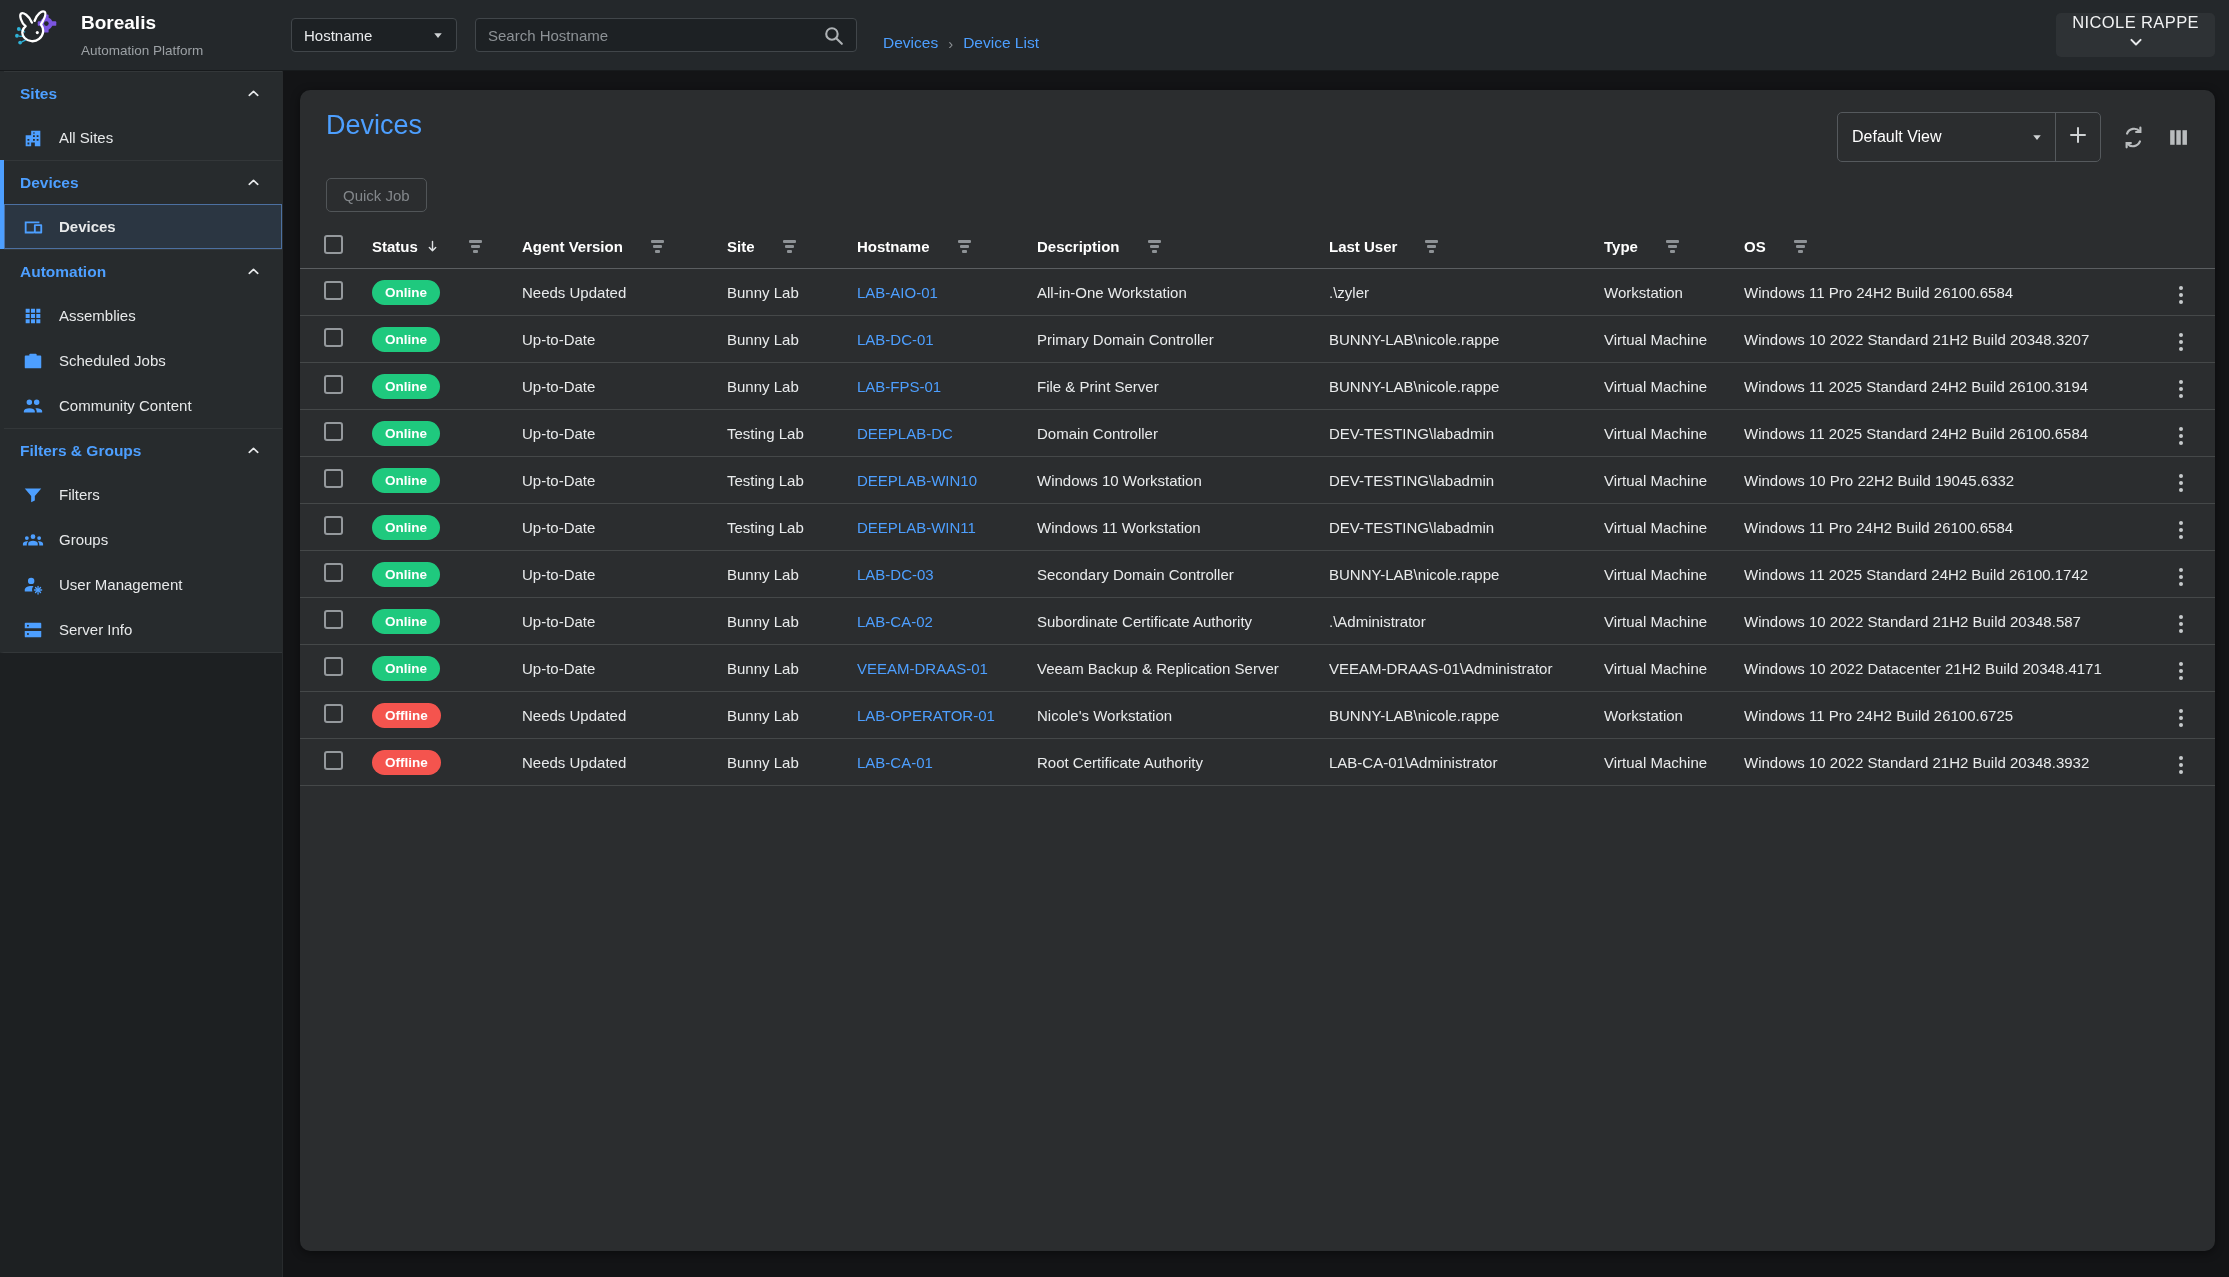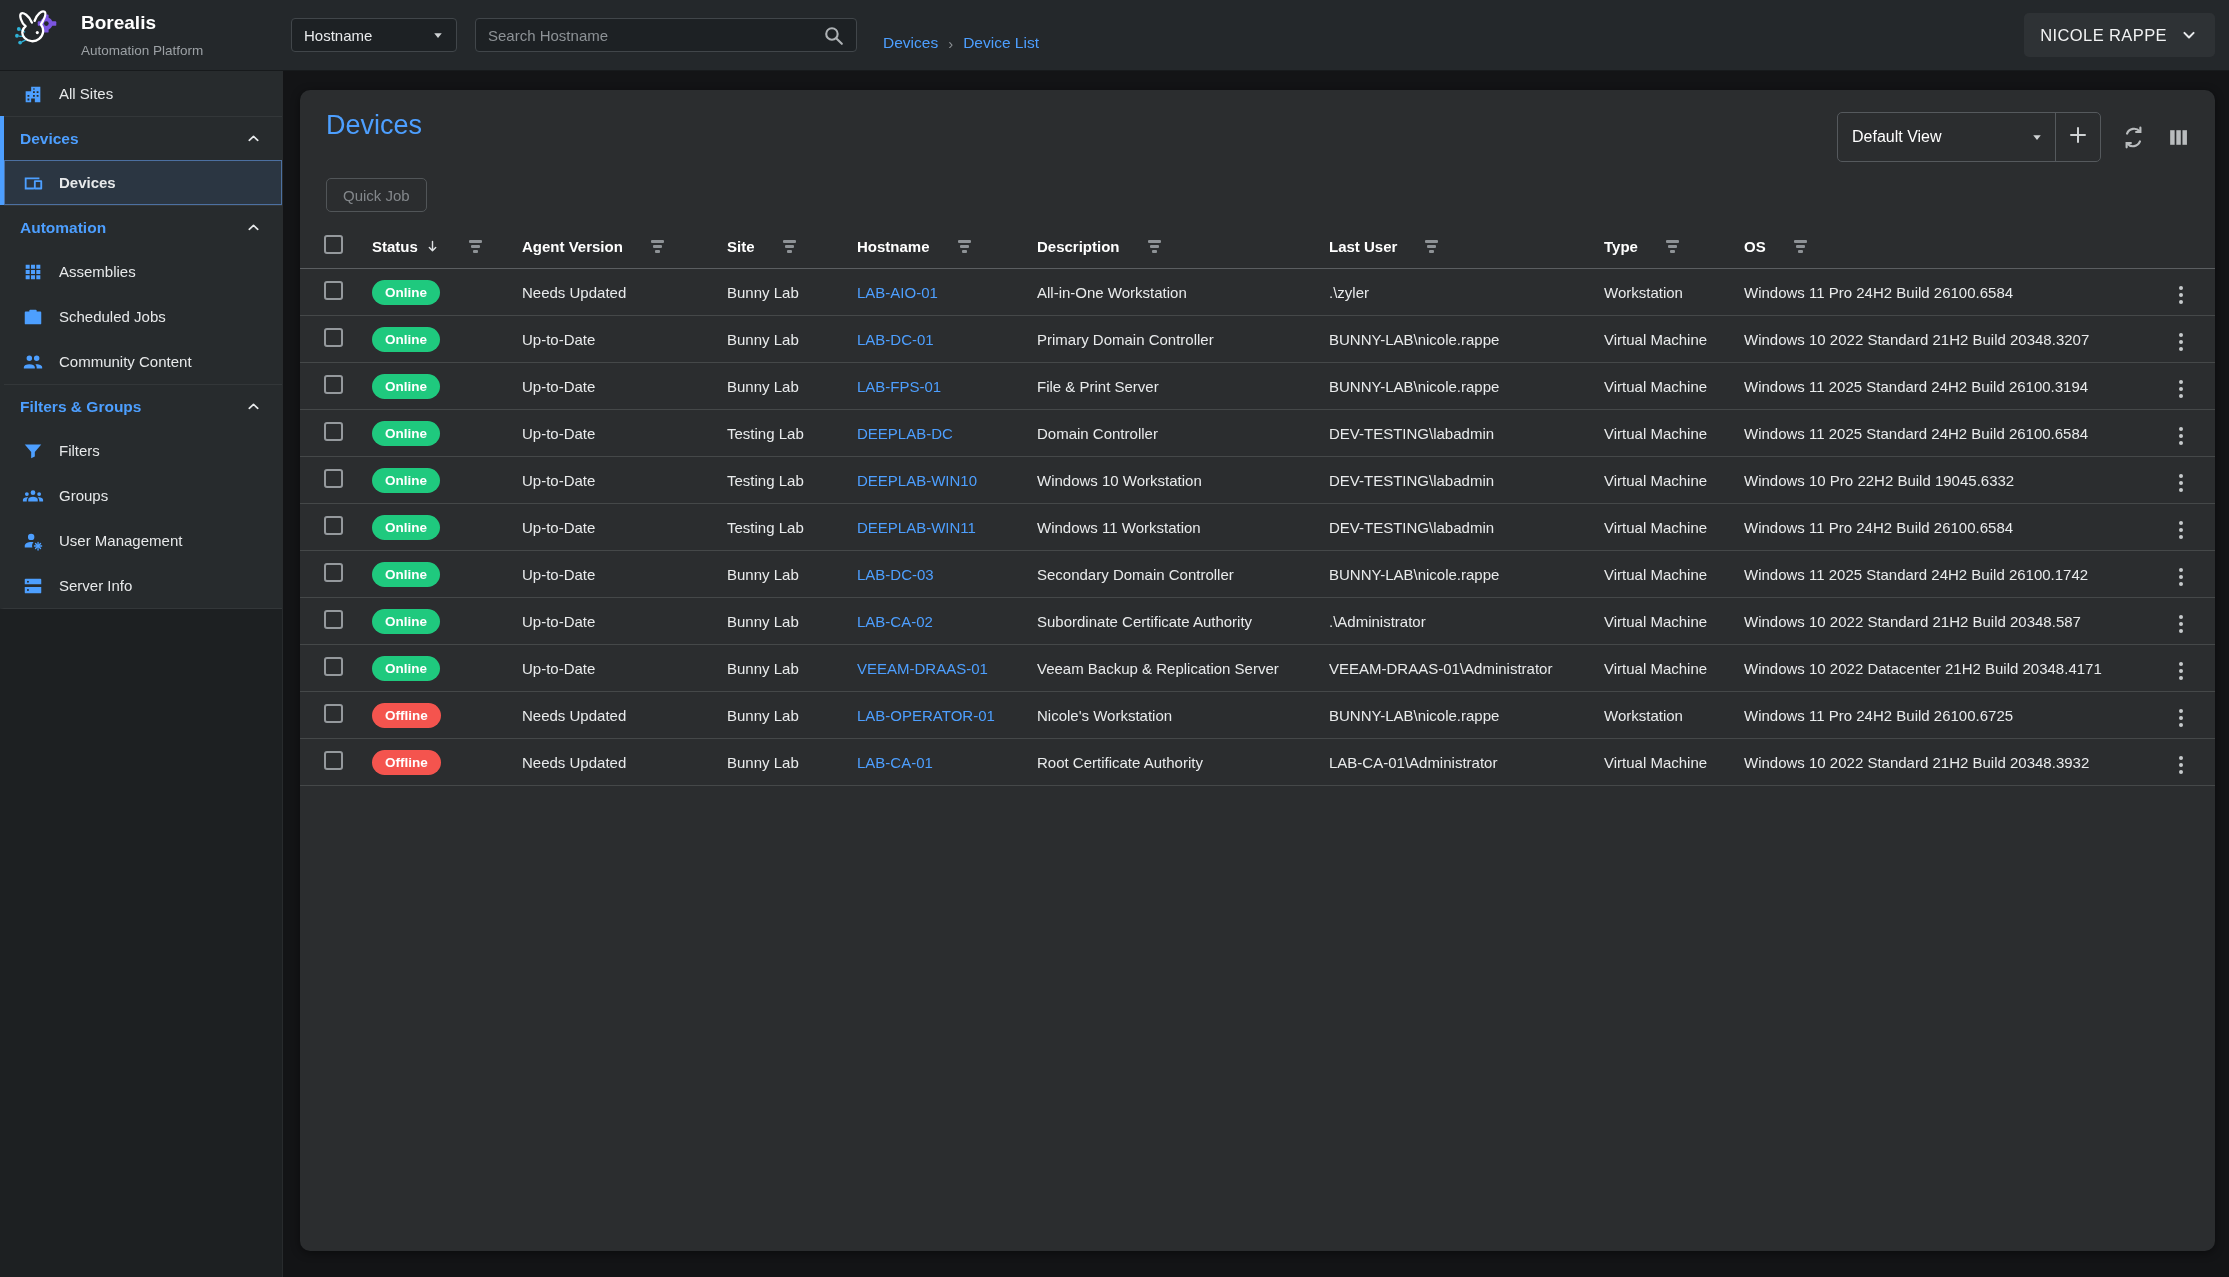--- a/index.html
+++ b/index.html
@@ -19,22 +19,22 @@
             padding:0 8px 0 12px; color:#e8eaec; font-size:15px; cursor:pointer; }
   .searchbox { margin-left:18px; width:382px; height:34px; background:#1d2124; border:1px solid #41464a;
             border-radius:4px; display:flex; align-items:center; padding:0 10px 0 12px; }
   .searchbox input { flex:1; background:transparent; border:0; outline:0; color:#22c55e;
             font-size:15px; font-family:inherit; }
   .searchbox input::placeholder { color:#8d9296; }
   .breadcrumb { margin-left:26px; margin-top:16px; display:flex; align-items:center; gap:10px; font-size:15.5px; }
   .breadcrumb a { color:var(--accent); text-decoration:none; cursor:pointer; }
   .breadcrumb .sep { color:#8d9296; font-size:15px; }
   .user-chip { margin-left:auto; margin-right:14px; height:44px; background:#2e3235; border-radius:5px;
-            display:flex; align-items:center; gap:12px; padding:0 16px; color:#f2f3f4;
-            font-size:16.5px; letter-spacing:.4px; cursor:pointer; }
+            display:flex; align-items:center; padding:0 16px; color:#f2f3f4;
+            font-size:16.5px; letter-spacing:.4px; cursor:pointer;flex-direction:column; }
   
   .sidebar { position:absolute; top:71px; left:0; bottom:0; width:283px; background:#1d2022;
             border-right:1px solid rgba(255,255,255,.05); z-index:2; }
   #sidebar-nav { background:#272b2d; }
   .side-section { border-left:4px solid transparent; }
   .side-section.active { border-left-color:var(--accent); }
   .side-header { height:44px; display:flex; align-items:center; justify-content:space-between;
             padding:0 20px 0 16px; border-top:1px solid rgba(255,255,255,.06); cursor:pointer; }
   .side-section:last-child { border-bottom:1px solid rgba(255,255,255,.06); }
   .side-header-label { color:var(--accent); font-weight:bold; font-size:15.5px; }
@@ -147,20 +147,28 @@
       <svg viewBox="0 0 24 24">
           <path d="M6.5 9.5L12 15l5.5-5.5" fill="none" stroke="#e8eaec" stroke-width="2.4" stroke-linecap="round" stroke-linejoin="round"></path>
         </svg>
     </span>
   </div>
 </header>
 
 <aside class="sidebar">
   <nav id="sidebar-nav">
       <div class="side-section">
+        <div class="side-header">
+          <span class="side-header-label">Sites</span>
+          <span class="side-chevron">
+            <svg viewBox="0 0 24 24">
+              <path d="M6 14.5L12 9l6 5.5" fill="none" stroke="#e8eaec" stroke-width="2.4" stroke-linecap="round" stroke-linejoin="round"></path>
+            </svg>
+          </span>
+        </div>
         <div class="side-item">
           <span class="side-icon">
             <svg viewBox="0 0 24 24">
               <path d="M4 21V9h6V4h10v17h-6v-4h-4v4H4zm2-2h2v-2H6v2zm0-4h2v-2H6v2zm6 0h2v-2h-2v2zm0-4h2V9h-2v2zm0-4h2V6h-2v1zm4 8h2v-2h-2v2zm0-4h2V9h-2v2z"></path>
             </svg>
           </span>
           <span class="side-label">All Sites</span>
         </div>
       </div>
       <div class="side-section active">

